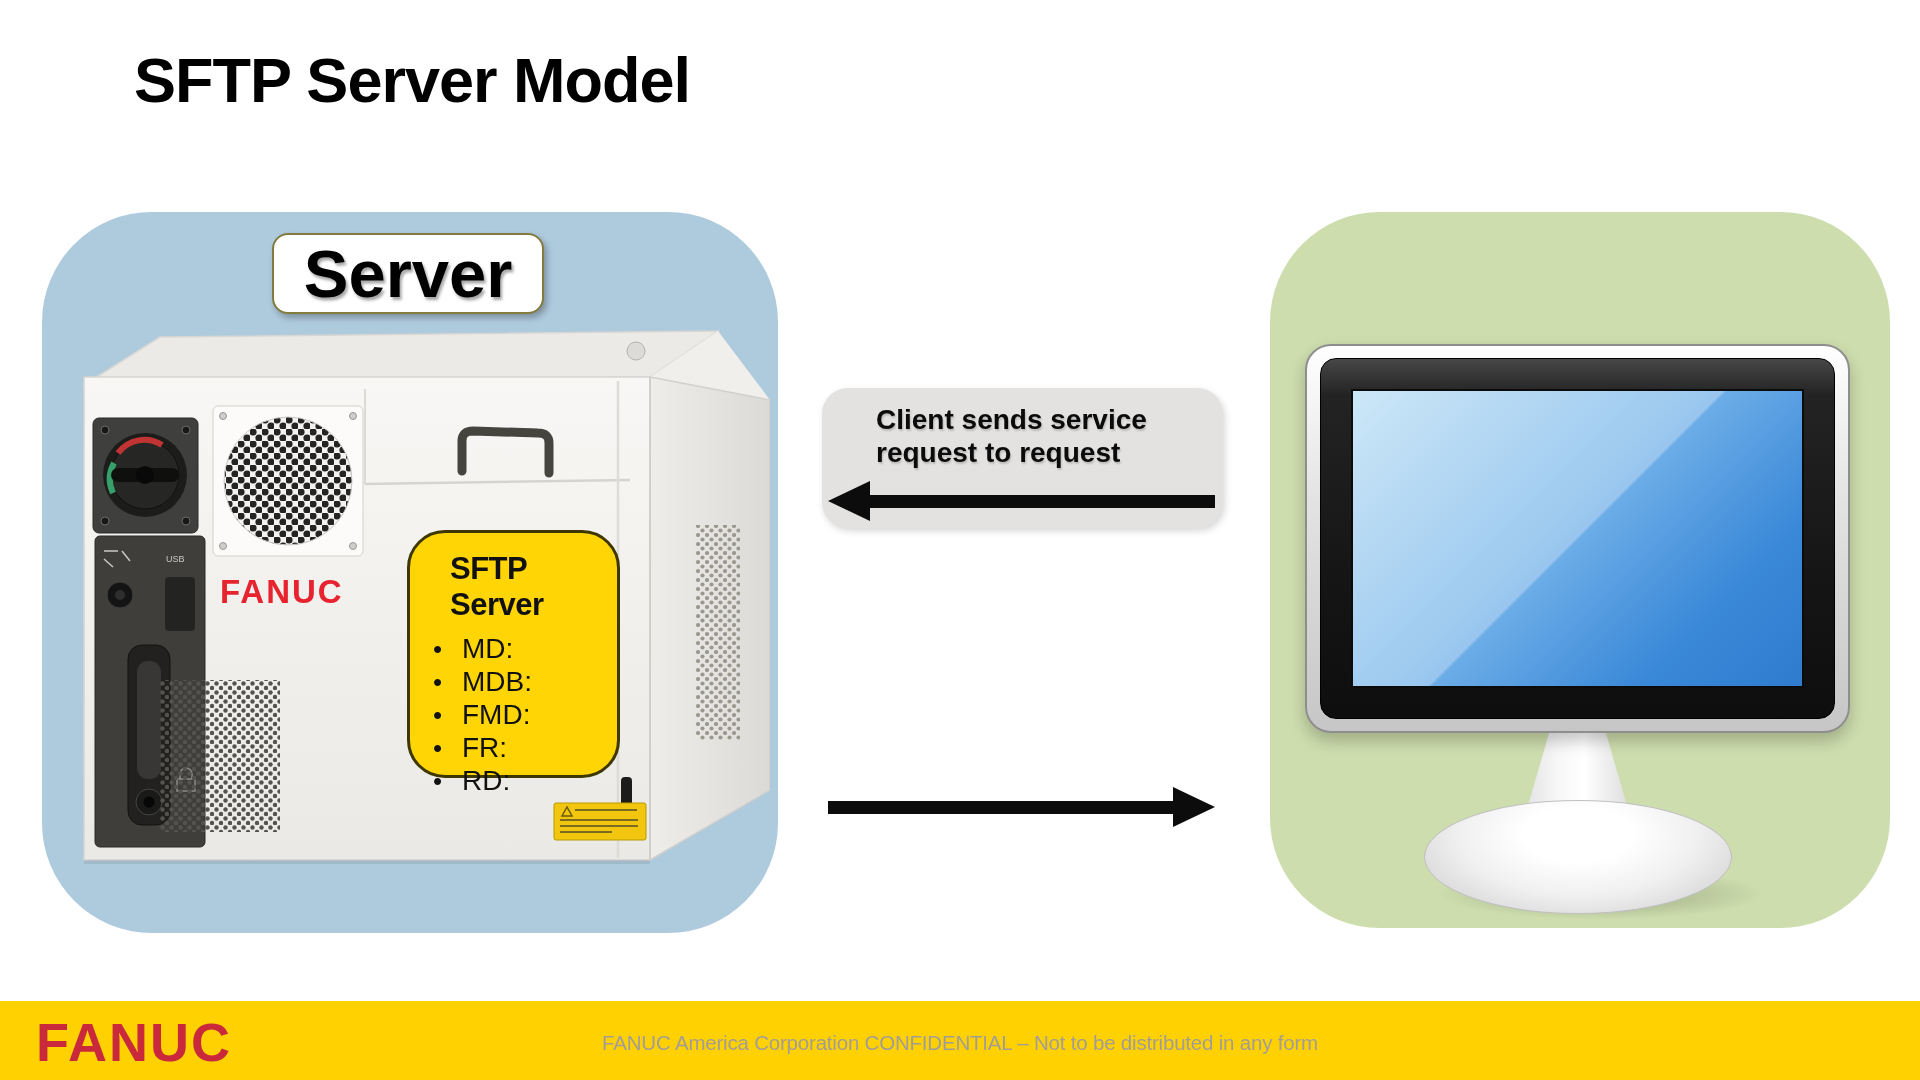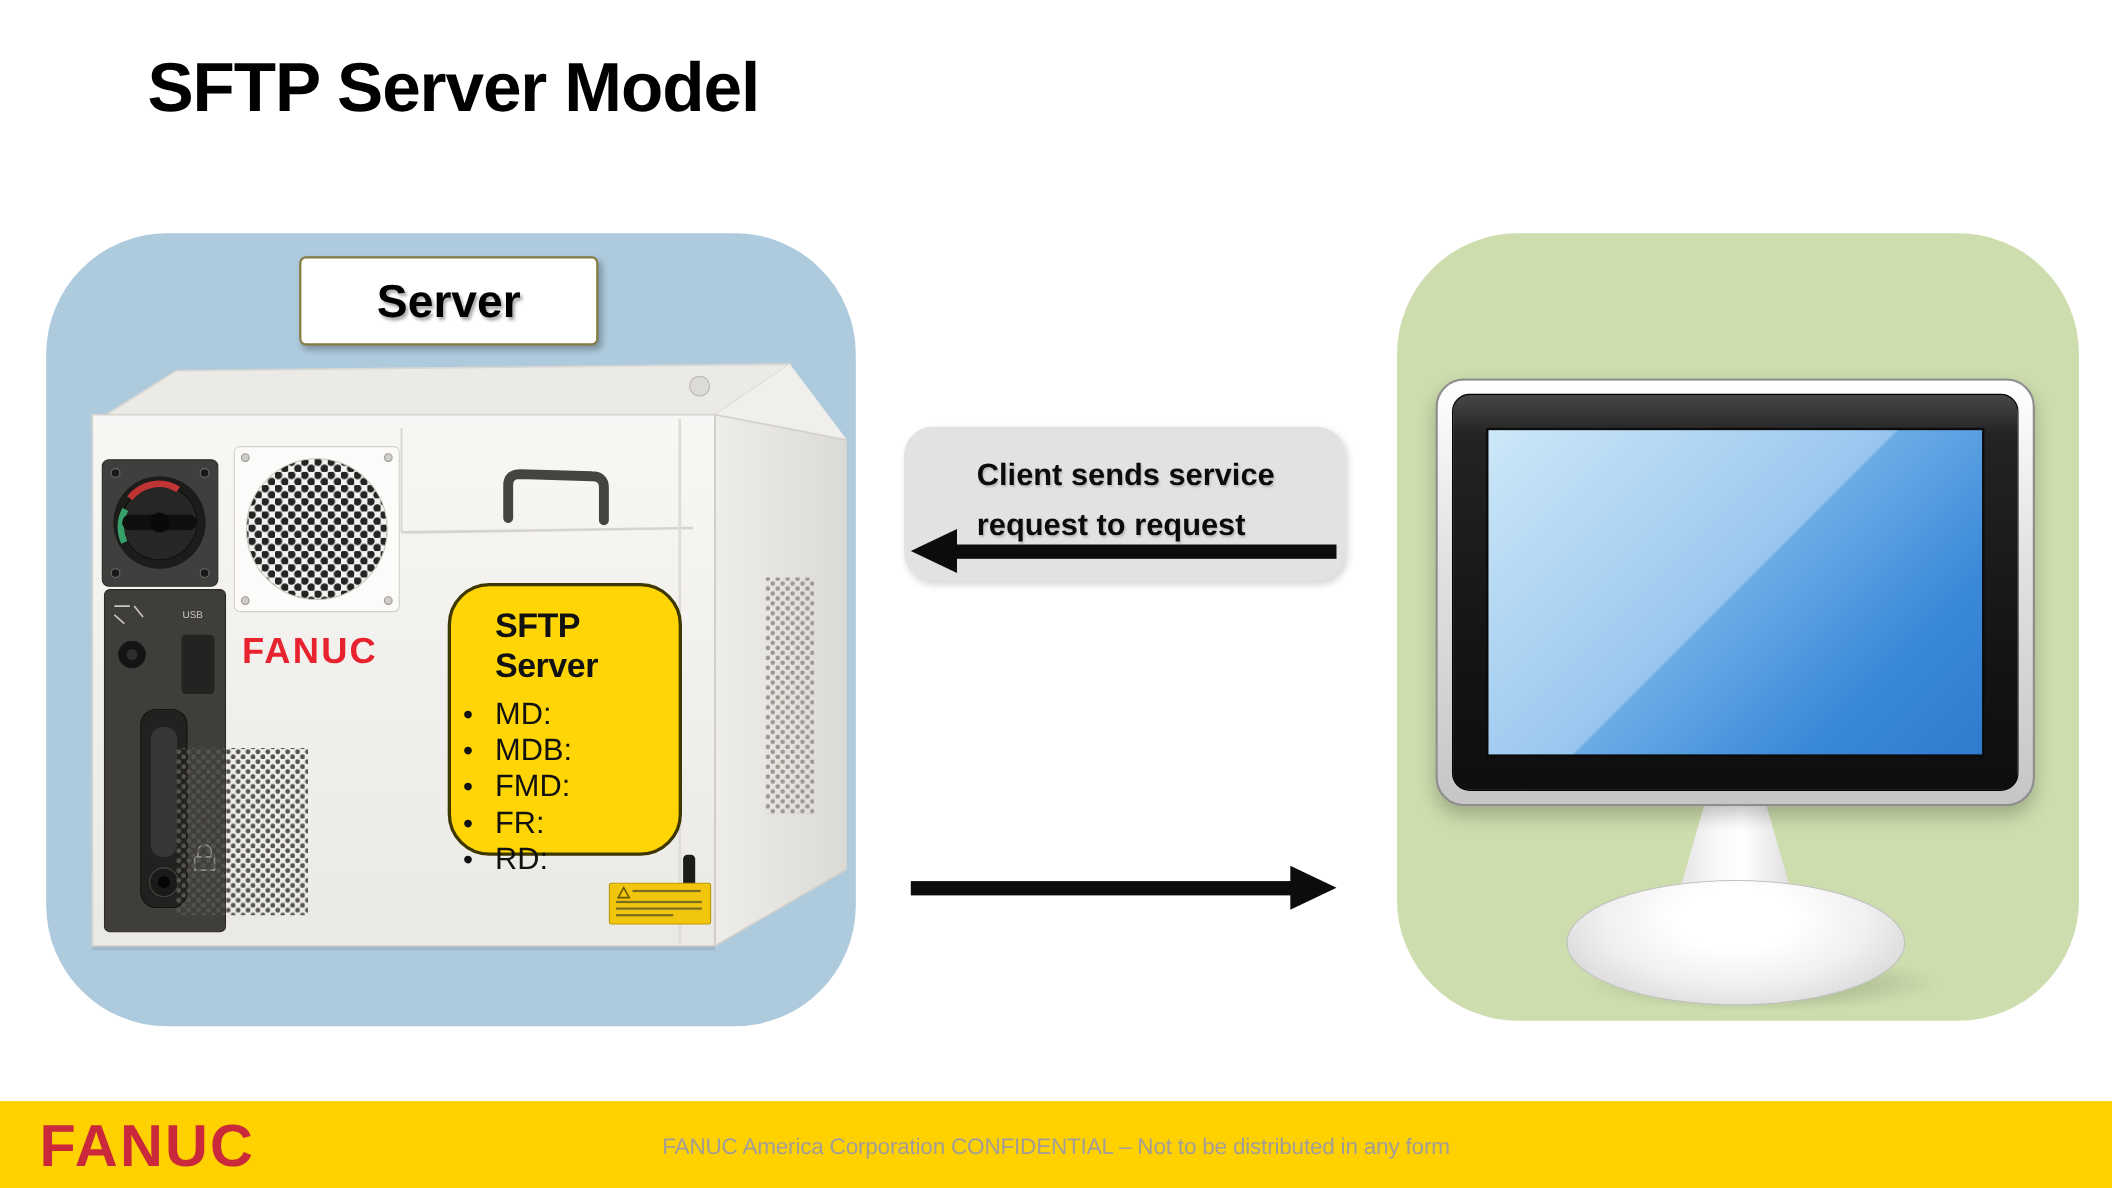--- a/index.html
+++ b/index.html
@@ -10,48 +10,48 @@
   }
   .page-title{
     position:absolute;left:116px;top:44px;font-size:63px;font-weight:700;color:#000;
     letter-spacing:-1px;white-space:nowrap;margin-left:18px;
   }
   
   .panel{position:absolute;border-radius:110px;}
   .panel-server{left:42px;top:212px;width:736px;height:721px;background:var(--panel-blue,#aecadd);}
   .panel-client{left:1270px;top:212px;width:620px;height:716px;background:var(--panel-green,#cdddad);}
   .big-label{
-    position:absolute;background:#fff;border:2.5px solid #837b3e;border-radius:6px;
+    position:absolute;background:#fff;border:2.5px solid #837b3e;border-radius:16px;
     display:flex;align-items:center;justify-content:center;
-    font-size:42px;font-weight:700;color:#000;
+    font-size:67px;font-weight:700;color:#000;
     box-shadow:3px 4px 6px rgba(0,0,0,.28);
     text-shadow:2px 3px 3px rgba(0,0,0,.35);
   }
   .label-server{left:272px;top:233px;width:268px;height:77px;}
   .label-client{left:1437px;top:234px;width:265px;height:78px;}
   
   .cabinet{position:absolute;left:70px;top:285px;width:700px;height:580px;text-align:right;}
   
   .sftp-box{
     position:absolute;left:407px;top:530px;width:213px;height:248px;
     background:var(--sftp-yellow,#ffd505);border:3px solid #3e3800;border-radius:38px;
     box-sizing:border-box;color:#111;
   }
   .sftp-title{margin:18px 0 10px 40px;font-size:31px;font-weight:700;letter-spacing:-.5px;}
   .sftp-list{list-style:none;margin:0;padding:0;}
-  .sftp-list li{position:relative;padding-left:40px;height:33px;font-size:28px;line-height:32px;}
+  .sftp-list li{position:relative;padding-left:40px;height:33px;font-size:28px;line-height:32px;margin-left:12px;}
   .sftp-list li::before{content:"•";position:absolute;left:11px;top:0;font-size:26px;line-height:32px;}
   
   .callout{
     position:absolute;left:822px;width:401px;background:var(--callout-gray,#e3e2e1);
     border-radius:26px;box-shadow:2px 3px 7px rgba(0,0,0,.16);
   }
   .callout-request{top:388px;height:140px;}
   .callout-response{top:699px;height:141px;}
-  .callout p{margin:12px;font-size:28px;font-weight:700;line-height:33px;color:#0b0b0b;
+  .callout p{margin:0;font-size:28px;font-weight:700;line-height:33px;color:#0b0b0b;
     text-shadow:1px 2px 2px rgba(0,0,0,.18);}
   .callout-request .txt{padding:15px 0 0 54px;}
   .callout-response .txt{padding:15px 0 0 22px;}
   
   .arrow{position:absolute;height:34px;}
   .arrow .shaft{position:absolute;top:10.5px;height:13px;background:var(--arrow-black,#0c0c0c);}
   .arrow .head{position:absolute;top:-3px;width:0;height:0;border-top:20px solid transparent;border-bottom:20px solid transparent;}
   .arrow-left{left:828px;top:484px;width:387px;}
   .arrow-left .shaft{left:38px;right:0;}
   .arrow-left .head{left:0;border-right:42px solid var(--arrow-black,#0c0c0c);}

